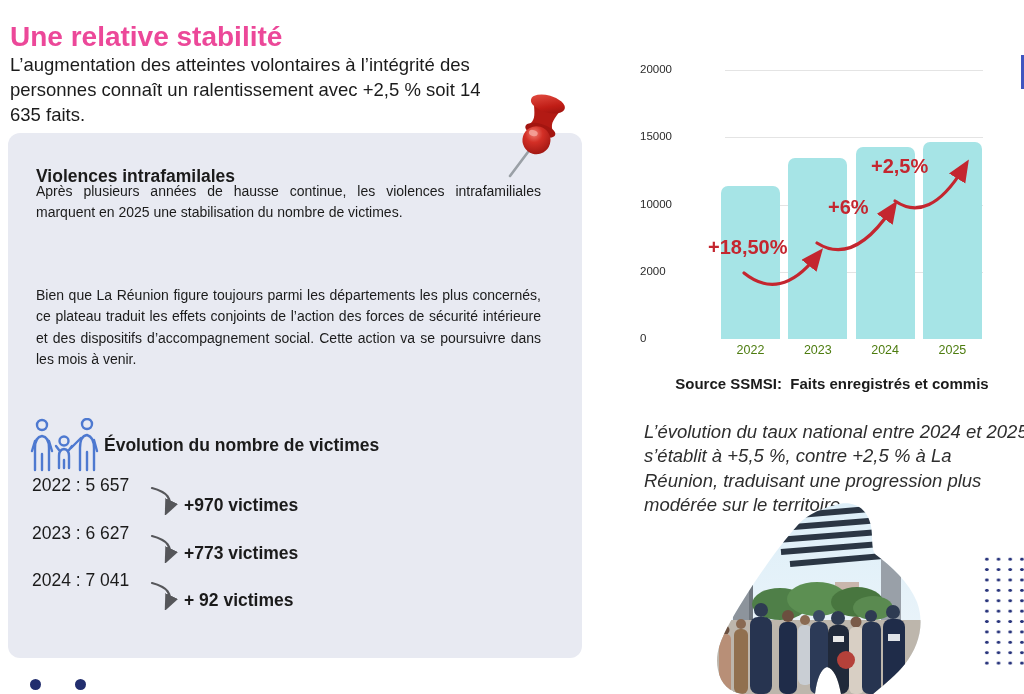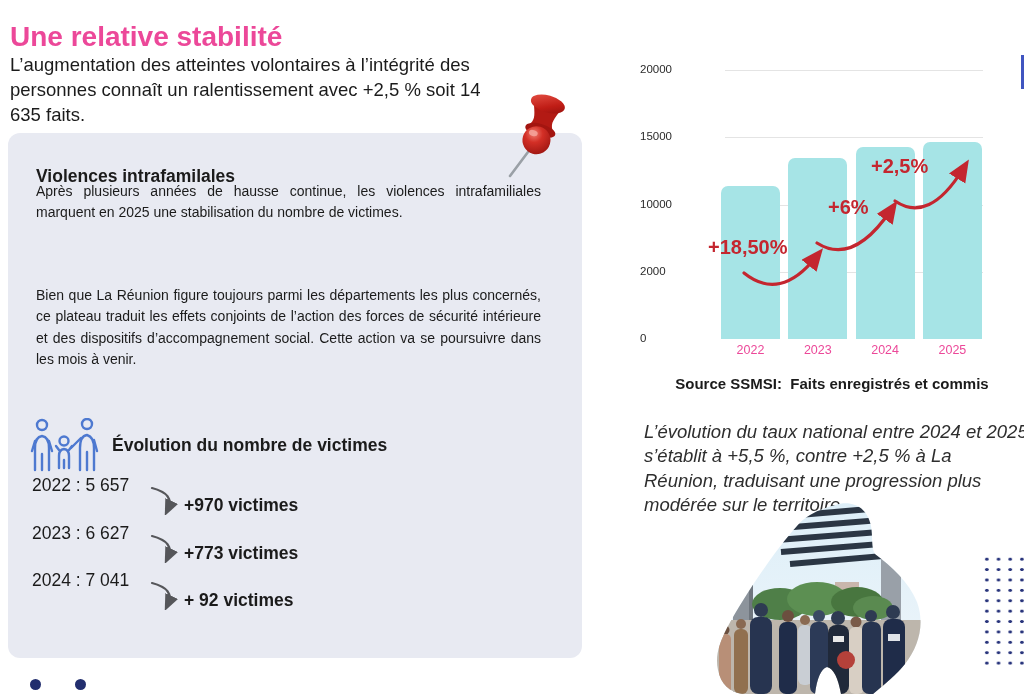--- a/index.html
+++ b/index.html
@@ -11,42 +11,42 @@
   .intro{position:absolute;left:10px;top:33px;width:485px;font-size:18.5px;line-height:1.36;}
 
   .card{position:absolute;left:8px;top:133px;width:574px;height:525px;
         background:#e8eaf2;border-radius:12px;}
   .card-heading{position:absolute;left:28px;top:18px;font-size:17.5px;font-weight:bold;}
   .card-para{position:absolute;left:28px;width:505px;font-size:14px;line-height:1.52;
              text-align:justify;margin:0;}
   .card-para.p1{top:48px;}
   .card-para.p2{top:152px;}
 
-  .victims-header{position:absolute;left:22px;top:284px;display:flex;align-items:center;gap:12px;}
+  .victims-header{position:absolute;left:22px;top:284px;display:flex;align-items:center;gap:4px;}
   .victims-heading{font-size:17.5px;font-weight:bold;}
 
   .victims-list{position:absolute;left:24px;top:342px;width:420px;}
   .v-entry{position:relative;height:47.5px;}
   .v-entry.last{height:26px;}
   .v-year{font-size:17.5px;}
   .v-arrow{position:absolute;left:116px;top:10px;}
   .v-delta{position:absolute;left:152px;top:20px;font-size:17.5px;font-weight:bold;white-space:nowrap;}
 
   .pin{position:absolute;left:498px;top:88px;}
 
   .corner-dot{position:absolute;top:679px;width:11px;height:11px;border-radius:50%;background:#222e6e;}
   .corner-dot.a{left:30px;}
   .corner-dot.b{left:75px;}
 
   
   .chart{position:absolute;left:640px;top:55px;width:384px;height:310px;}
   .gridline{position:absolute;left:85px;width:258px;height:0;border-top:1.5px solid #e4e4e4;}
   .ytick{position:absolute;left:0;width:75px;text-align:left;font-size:11.5px;color:#2b2b2b;}
   .bar{position:absolute;bottom:26px;width:59px;border-radius:7px 7px 0 0;}
-  .xlabel{position:absolute;top:288px;width:59px;text-align:center;font-size:12.5px;color:#ec4899;}
+  .xlabel{position:absolute;top:288px;width:59px;text-align:center;font-size:12.5px;color:#4d7c0f;}
   .ann-label{position:absolute;font-size:20px;font-weight:bold;white-space:nowrap;}
   .ann-arrows{position:absolute;left:0;top:0;pointer-events:none;}
 
   .source{position:absolute;left:640px;top:360px;width:384px;text-align:center;
           font-size:15px;font-weight:bold;white-space:pre-wrap;}
   .note{position:absolute;left:644px;top:401px;width:386px;font-size:18.5px;font-style:italic;
         line-height:1.33;color:#2e2e2e;}
 
   .photo{position:absolute;left:695px;top:498px;}
 

